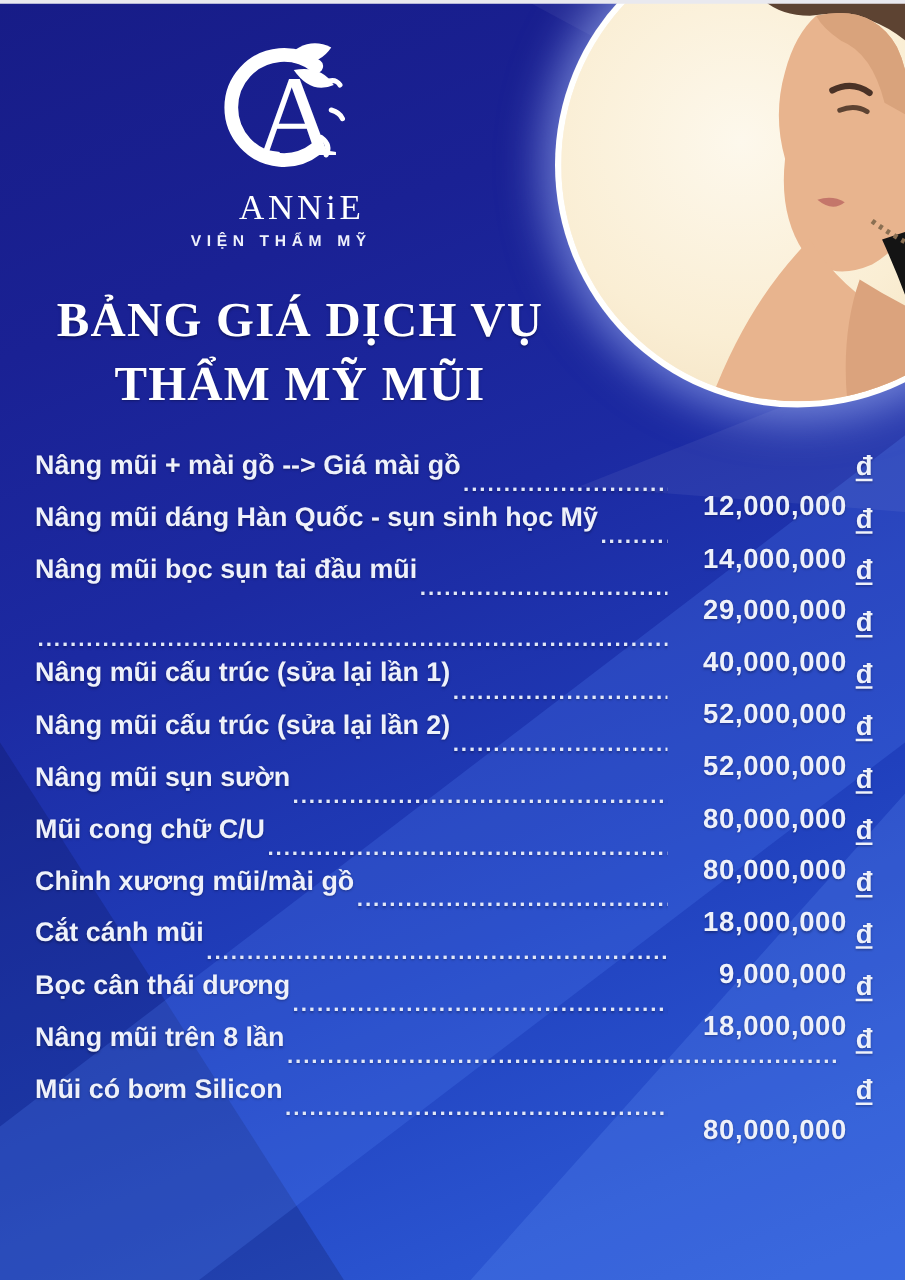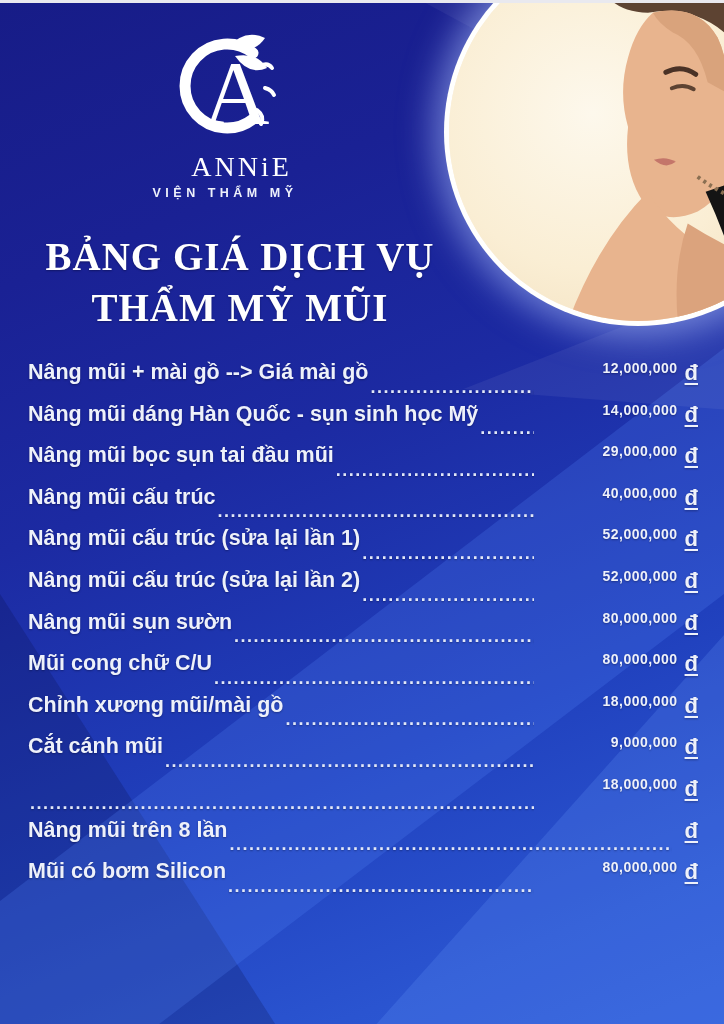--- a/index.html
+++ b/index.html
@@ -72,21 +72,21 @@
     flex:1 1 auto;overflow:hidden;white-space:nowrap;
     margin:0 6px 0 2px;align-self:flex-end;
     font-size:18px;letter-spacing:1.5px;color:#e2e8f8;
     line-height:1.55;
   }
   .row .dots::after{
     content:"............................................................................................................";
   }
   .row .price{
     flex:0 0 auto;width:138px;text-align:right;
-    font-size:14px;letter-spacing:.5px;
+    font-size:22px;letter-spacing:.5px;margin-top:32px;
   }
   .row .cur{
     flex:0 0 auto;margin-left:7px;font-size:22px;
     text-decoration:underline;text-underline-offset:3px;
   }
 </style>
 </head>
 <body>
 
 <div class="poster">
@@ -170,21 +170,20 @@
     </div>
 
     <div class="row">
       <span class="label">Nâng mũi bọc sụn tai đầu mũi</span>
       <span class="dots"></span>
       <span class="price">29,000,000</span>
       <span class="cur">đ</span>
     </div>
 
     <div class="row">
-      <span class="label">Nâng mũi cấu trúc</span>
       <span class="dots"></span>
       <span class="price">40,000,000</span>
       <span class="cur">đ</span>
     </div>
 
     <div class="row">
       <span class="label">Nâng mũi cấu trúc (sửa lại lần 1)</span>
       <span class="dots"></span>
       <span class="price">52,000,000</span>
       <span class="cur">đ</span>
@@ -219,20 +218,21 @@
     </div>
 
     <div class="row">
       <span class="label">Cắt cánh mũi</span>
       <span class="dots"></span>
       <span class="price">9,000,000</span>
       <span class="cur">đ</span>
     </div>
 
     <div class="row">
+      <span class="label">Bọc cân thái dương</span>
       <span class="dots"></span>
       <span class="price">18,000,000</span>
       <span class="cur">đ</span>
     </div>
 
     <div class="row">
       <span class="label">Nâng mũi trên 8 lần</span>
       <span class="dots"></span>
       <span class="cur">đ</span>
     </div>

